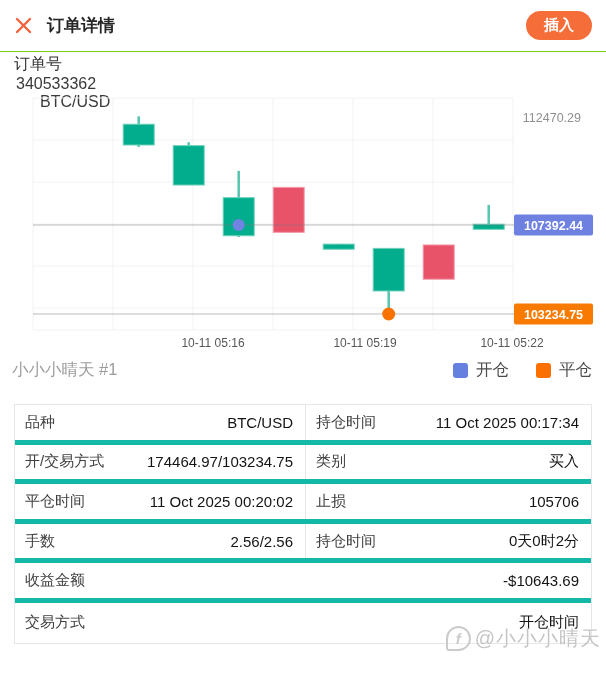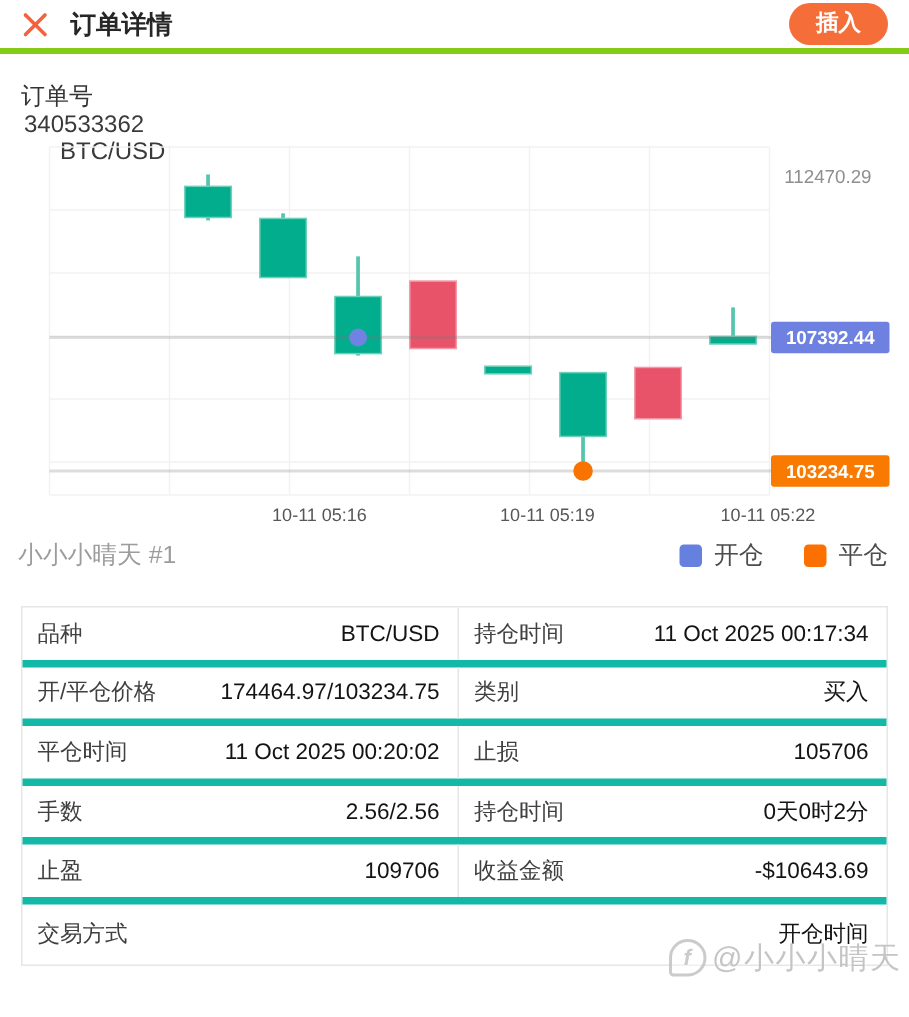--- a/index.html
+++ b/index.html
@@ -2,23 +2,23 @@
 <html><head>
 <meta charset="utf-8">
 <style>
   html,body{margin:0;padding:0;background:#fff;}
   .page{
     position:relative;width:606px;height:678px;background:#ffffff;overflow:hidden;
     font-family:"Liberation Sans","DejaVu Sans",sans-serif;
   }
   
   .header{
-    position:absolute;top:0;left:0;width:606px;height:36px;
+    position:absolute;top:0;left:0;width:606px;height:52px;
     display:flex;align-items:center;padding:0 14px;box-sizing:border-box;
-    border-bottom:4px solid #84cc16;background:#fff;
+    border-bottom:1px solid #84cc16;background:#fff;
   }
   .close-btn{width:18px;height:18px;display:flex;align-items:center;justify-content:center;cursor:pointer;}
   .header-title{margin-left:15px;font-size:17px;font-weight:bold;color:#262626;}
   .insert-btn{
     margin-left:auto;border:none;cursor:pointer;
     background:#f56e3a;color:#fff;font-weight:bold;font-size:15px;
     padding:6px 18px;border-radius:16px;line-height:1.1;
     font-family:"Liberation Sans","DejaVu Sans",sans-serif;
   }
   
@@ -150,21 +150,21 @@
           <span class="tlabel">品种</span>
           <span class="tvalue">BTC/USD</span>
         </div>
       <div class="tcell right">
           <span class="tlabel">持仓时间</span>
           <span class="tvalue">11 Oct 2025 00:17:34</span>
         </div>
     </div>
     <div class="trow">
       <div class="tcell left">
-          <span class="tlabel">开/平仓价格</span>
+          <span class="tlabel">开/交易方式</span>
           <span class="tvalue">174464.97/103234.75</span>
         </div>
       <div class="tcell right">
           <span class="tlabel">类别</span>
           <span class="tvalue">买入</span>
         </div>
     </div>
     <div class="trow">
       <div class="tcell left">
           <span class="tlabel">平仓时间</span>
@@ -179,24 +179,20 @@
       <div class="tcell left">
           <span class="tlabel">手数</span>
           <span class="tvalue">2.56/2.56</span>
         </div>
       <div class="tcell right">
           <span class="tlabel">持仓时间</span>
           <span class="tvalue">0天0时2分</span>
         </div>
     </div>
     <div class="trow">
-      <div class="tcell left">
-          <span class="tlabel">止盈</span>
-          <span class="tvalue">109706</span>
-        </div>
       <div class="tcell right">
           <span class="tlabel">收益金额</span>
           <span class="tvalue">-$10643.69</span>
         </div>
     </div>
     <div class="trow">
       <div class="tcell right">
           <span class="tlabel">交易方式</span>
           <span class="tvalue">开仓时间</span>
         </div>

